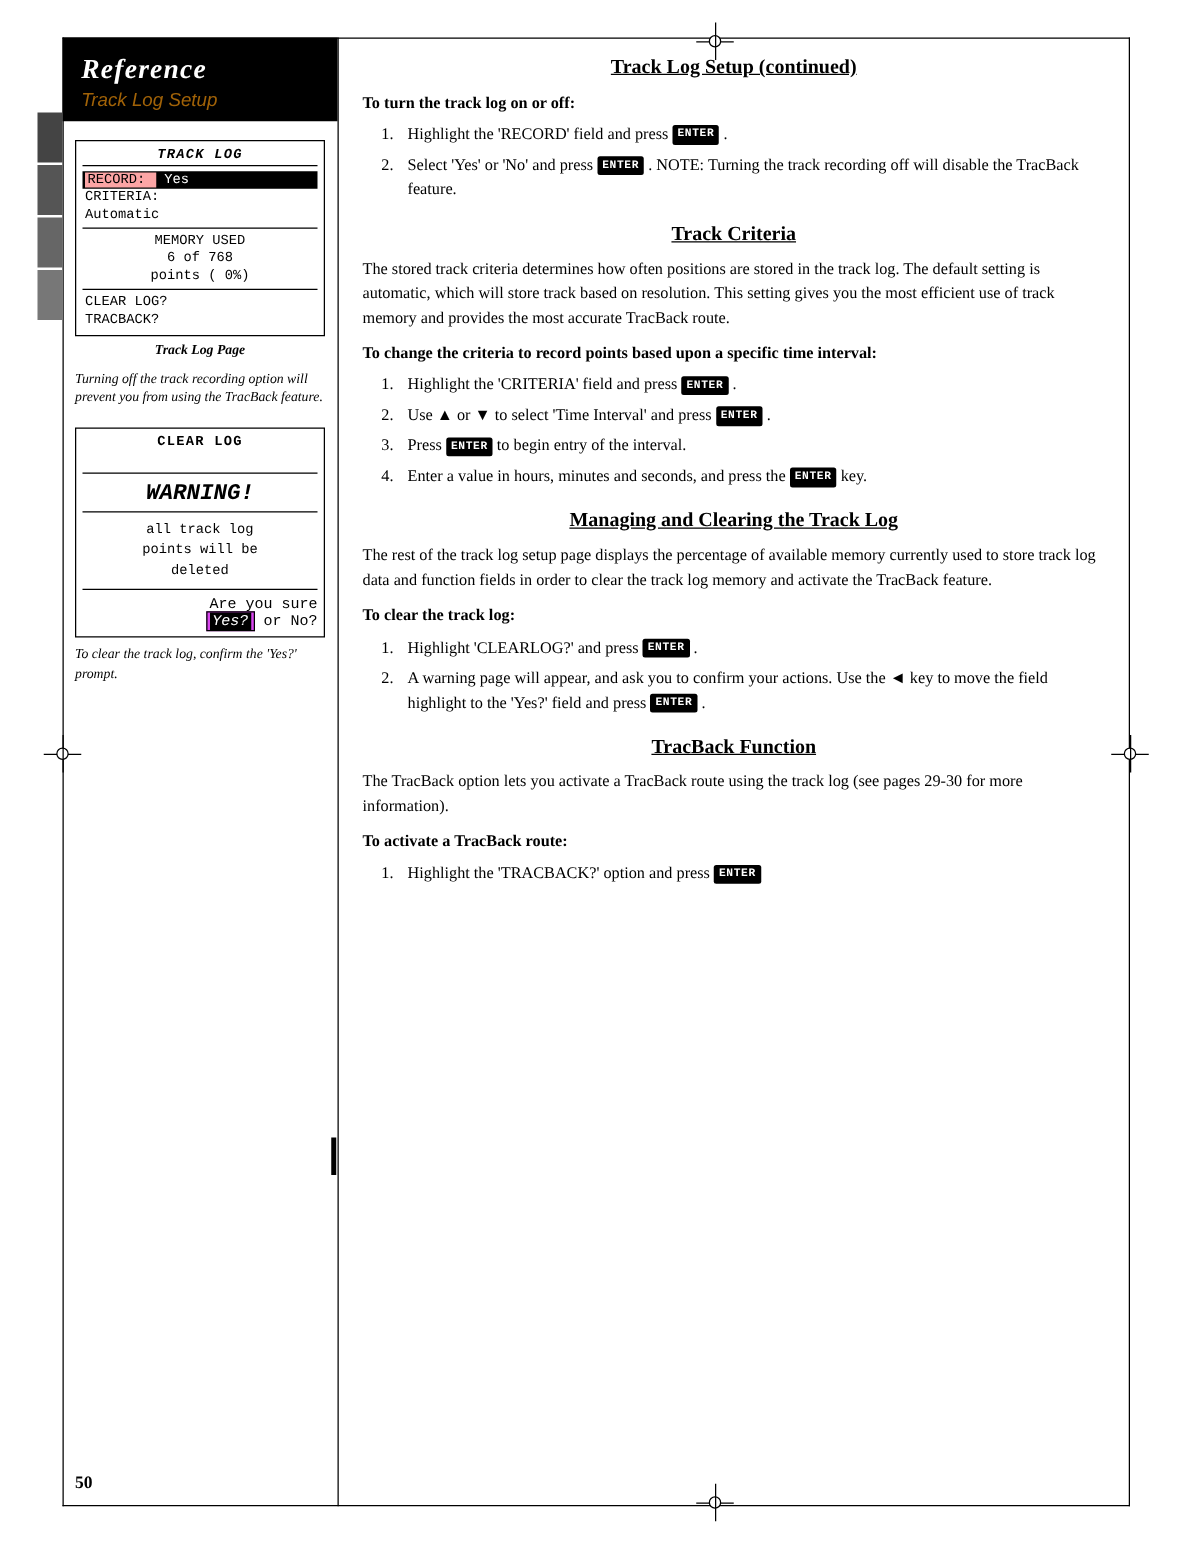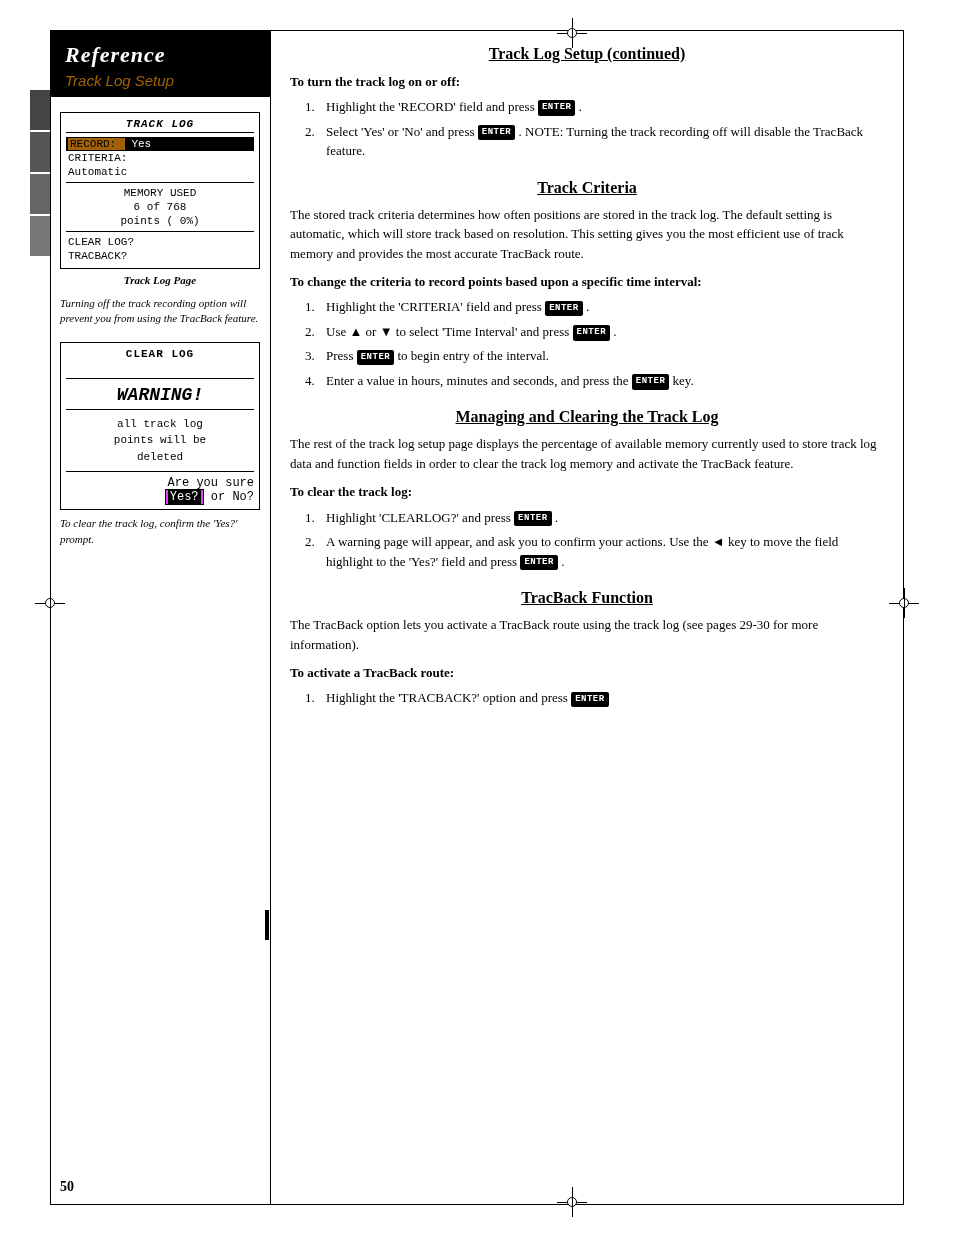--- a/index.html
+++ b/index.html
@@ -142,21 +142,21 @@
     }
     .track-log-image .tl-row {
       padding: 1px 2px;
       font-size: 11px;
     }
     .track-log-image .tl-row.highlighted {
       background: #000;
       color: #fff;
     }
     .track-log-image .tl-row.highlighted span {
-      background: #a16207;
+      background: #fca5a5;
       color: #000;
       padding: 0 2px;
     }
     .track-log-image .tl-divider {
       border-top: 1px solid #000;
       margin: 3px 0;
     }
 
     .image-caption {
       text-align: center;
@@ -208,20 +208,21 @@
       margin: 4px 0;
     }
     .clear-log-image .cl-prompt {
       font-size: 12px;
       text-align: right;
     }
     .clear-log-image .cl-prompt-yes {
       background: #d946ef;
       border: 1px solid #000;
       padding: 0 2px;
+      font-style: italic;
     }
     .clear-log-image .cl-prompt-yes-inner {
       background: #000;
       color: #fff;
       padding: 0 2px;
     }
 
     
     .page-number {
       position: absolute;

